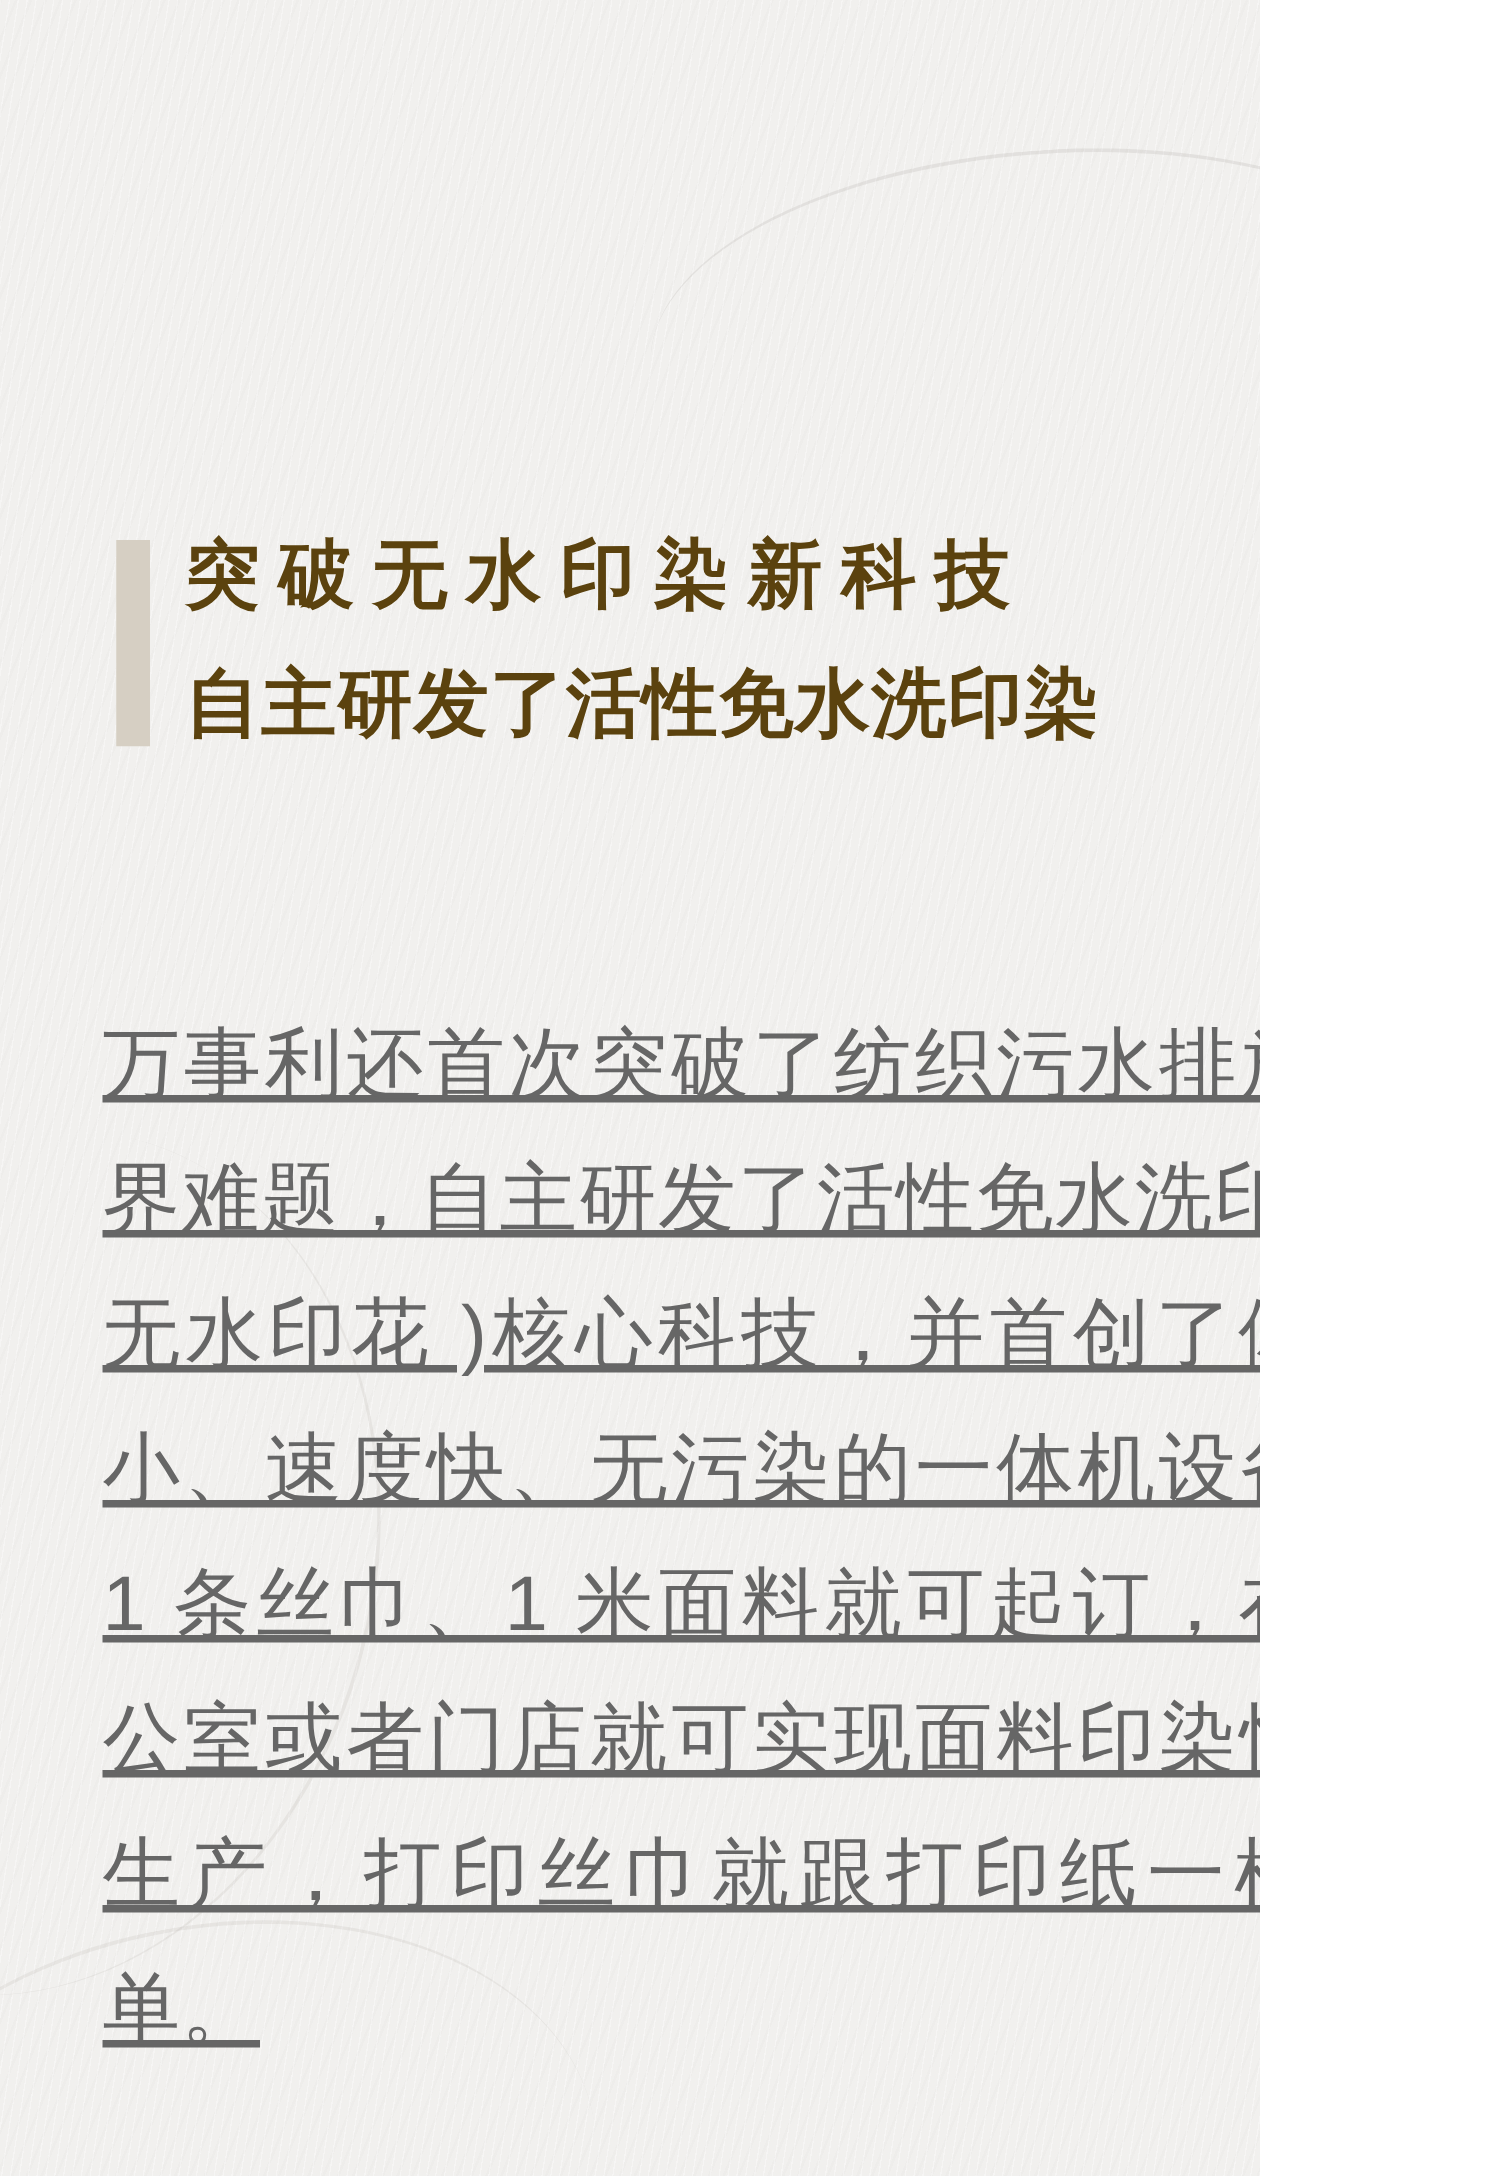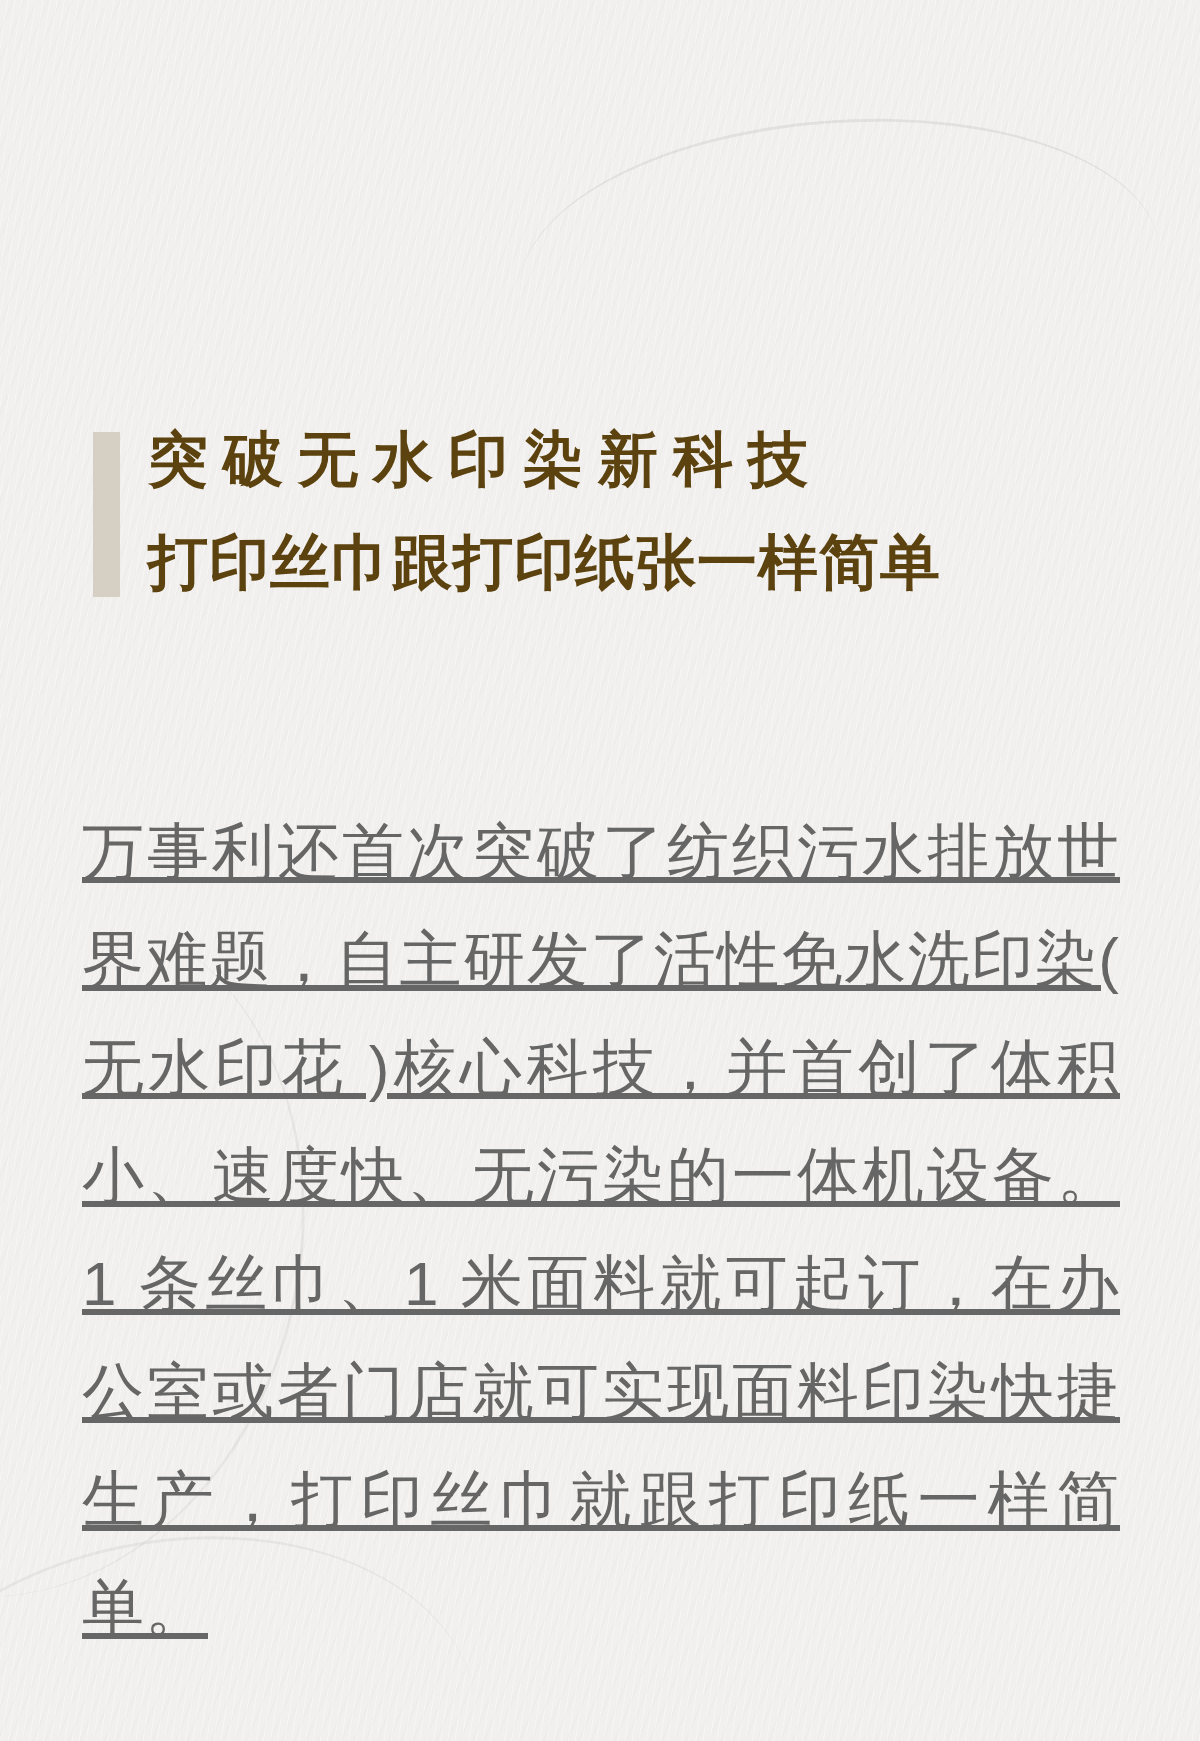--- a/index.html
+++ b/index.html
@@ -5,21 +5,21 @@
   * { margin: 0; padding: 0; box-sizing: border-box; }
 
   html, body {
     width: 1200px;
     height: 1741px;
     font-family: "Liberation Sans", "DejaVu Sans", sans-serif;
   }
 
   .page {
     position: relative;
-    width: 1200px;
+    width: 1008px;
     height: 1741px;
     background-color: #f1f0ee;
     overflow: hidden;
   }
 
   
   .texture-streaks {
     position: absolute;
     inset: 0;
     background:
@@ -111,21 +111,21 @@
 
   <div class="texture-streaks"></div>
   <div class="texture-curve-1"></div>
   <div class="texture-curve-2"></div>
   <div class="texture-curve-3"></div>
 
   <header class="heading-block">
     <span class="accent-bar" style="background-color: rgb(214, 207, 195);"></span>
     <h1 class="heading" style="color: rgb(91, 66, 14);">
       <span class="heading-line-1">突破无水印染新科技</span>
-      <span class="heading-line-2">打印丝巾跟打印纸张一样简单</span>
+      <span class="heading-line-2">自主研发了活性免水洗印染</span>
     </h1>
   </header>
 
   <main>
     <p class="body-text" style="color: rgb(102, 102, 102); text-decoration: underline;">万事利还首次突破了纺织污水排放世界难题，自主研发了活性免水洗印染( 无水印花 )核心科技，并首创了体积小、速度快、无污染的一体机设备。1 条丝巾、1 米面料就可起订，在办公室或者门店就可实现面料印染快捷生产，打印丝巾就跟打印纸一样简单。</p>
   </main>
 
 </div>
 
 </body></html>

